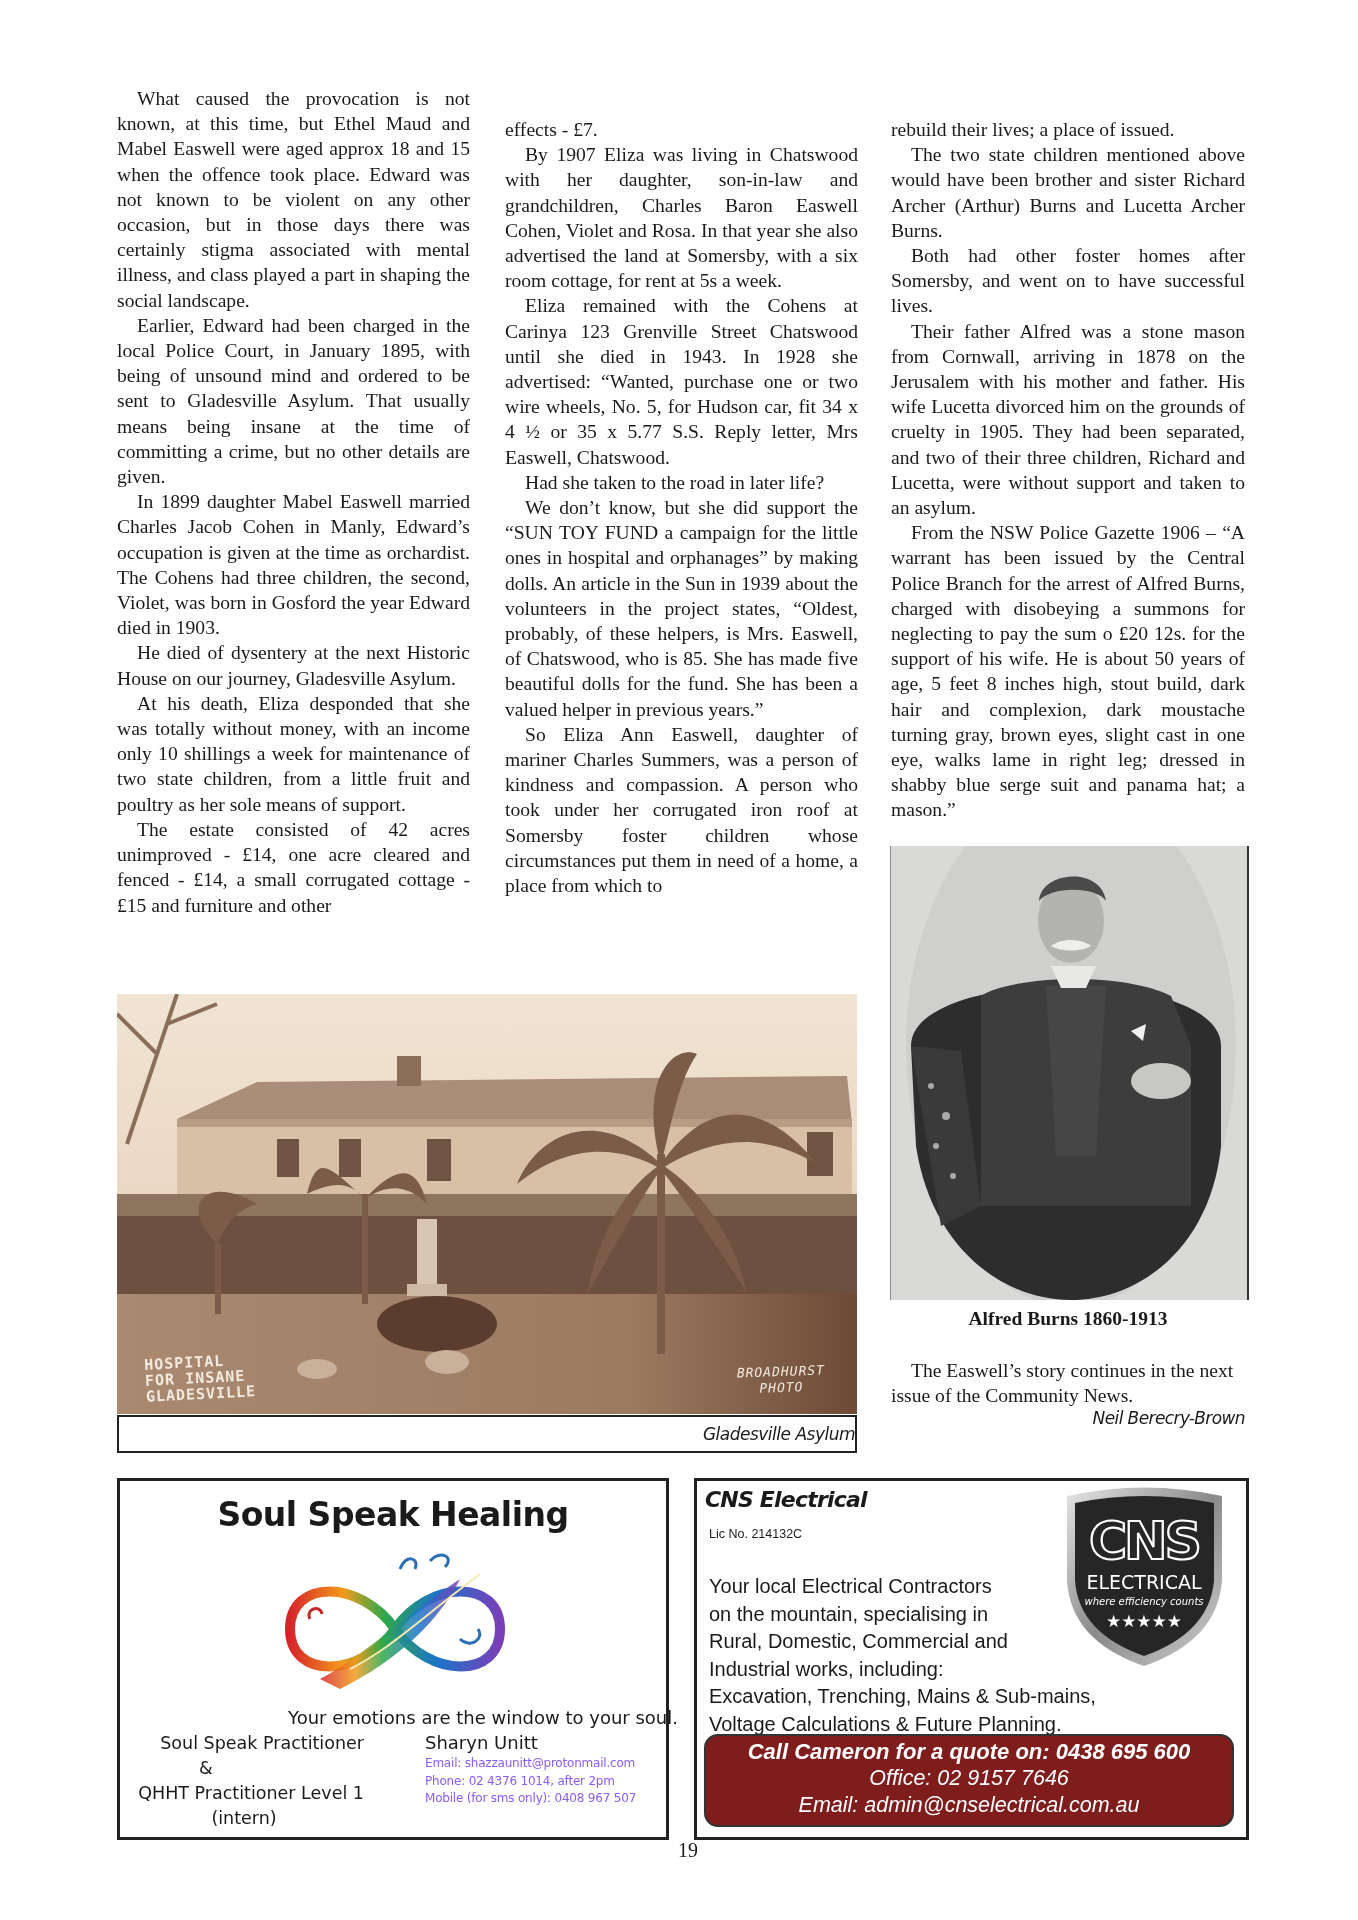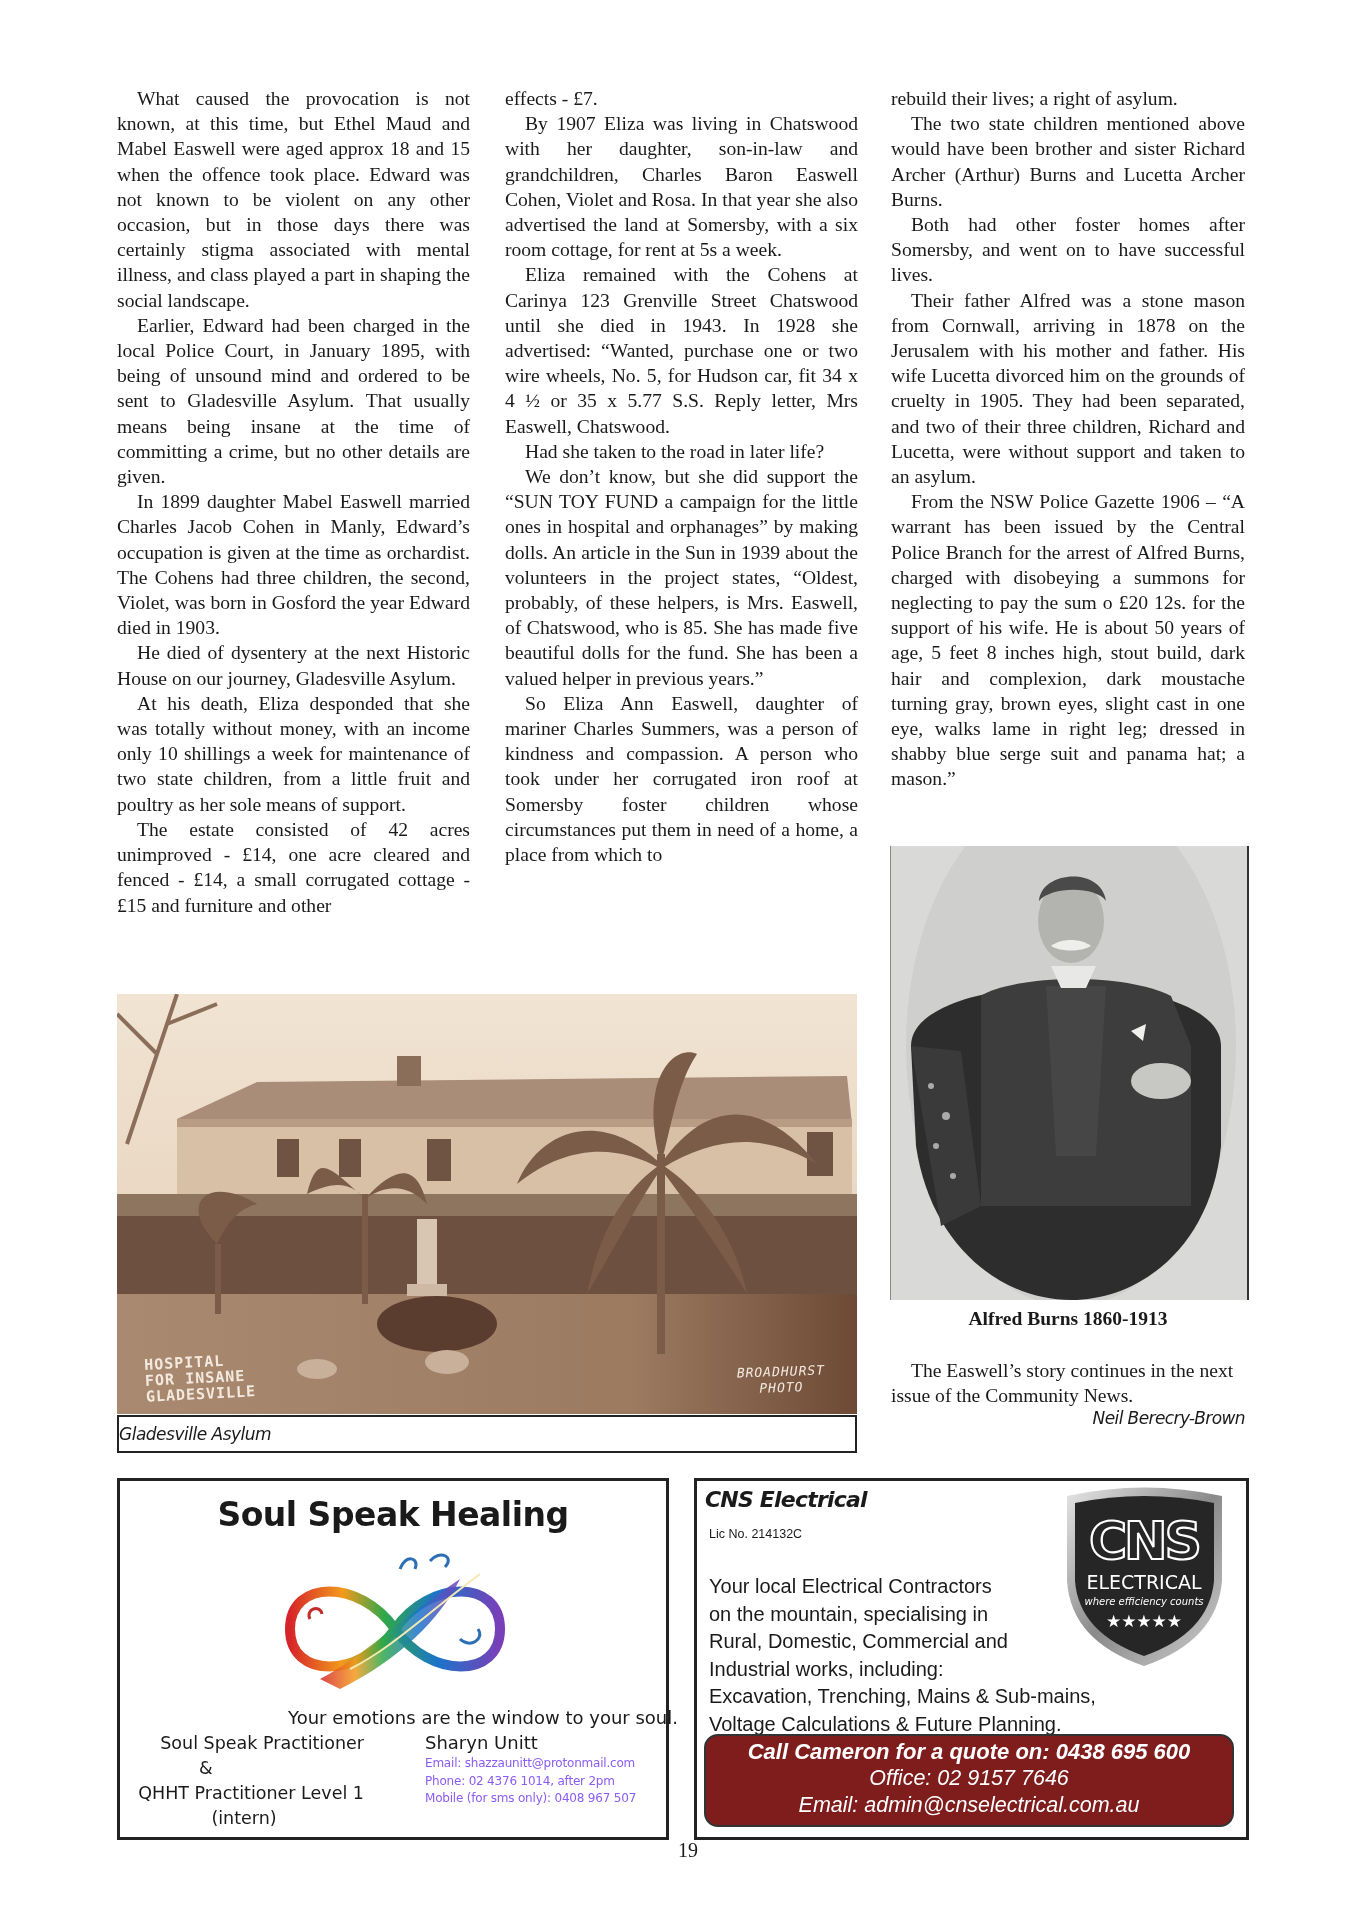--- a/index.html
+++ b/index.html
@@ -1,30 +1,30 @@
 <!DOCTYPE html>
 <html><head>
 <meta charset="utf-8">
 <style>
   html, body { margin:0; padding:0; background:#ffffff; }
   body { width:1358px; height:1920px; position:relative; overflow:hidden; font-family:"Liberation Serif", serif; color:#1a1a1a; }
   .col { position:absolute; top:86px; font-size:19.6px; line-height:25.2px; text-align:justify; }
   .col p { margin:0; text-indent:20px; }
-  .col p.noindent { text-indent:0; }
+  .col p.noindent { text-indent:0;margin-top:31px; }
   #col1 { left:117px; width:353px; }
   #col2 { left:505px; width:353px; }
   #col3 { left:891px; width:354px; }
 
   
   #asylum-photo { position:absolute; left:117px; top:994px; width:740px; height:420px; overflow:hidden; background:#c9ab8c; }
   #asylum-photo svg { display:block; }
   .photo-label { position:absolute; font-family:"DejaVu Sans Mono", monospace; font-weight:bold; color:#f3e9df; font-size:15px; line-height:16px; letter-spacing:1px; }
   #asylum-label { left:28px; bottom:12px; transform:rotate(-3deg); }
   #photo-credit { right:32px; bottom:18px; font-style:italic; font-weight:normal; font-size:13px; text-align:center; transform:rotate(-2deg); }
-  #asylum-caption { position:absolute; left:117px; top:1415px; width:736px; height:34px; border:2px solid #222; background:#fff; font-family:"DejaVu Sans", sans-serif; font-style:italic; font-size:17px; text-align:left; line-height:34px; letter-spacing:-0.5px; }
+  #asylum-caption { position:absolute; left:117px; top:1415px; width:736px; height:34px; border:2px solid #222; background:#fff; font-family:"DejaVu Sans", sans-serif; font-style:italic; font-size:17px; text-align:right; line-height:34px; letter-spacing:-0.5px; }
 
   
   #portrait { position:absolute; left:890px; top:846px; width:356px; height:454px; background:#d8d8d6; overflow:hidden; border-right:2px solid #333; border-left:1px solid #888; }
   #portrait-caption { position:absolute; left:890px; top:1308px; width:356px; text-align:center; font-weight:bold; font-size:19.5px; }
   #continues { position:absolute; left:891px; top:1358px; width:354px; font-size:19.6px; line-height:25px; }
   #continues p { margin:0; text-indent:20px; }
   #author { position:absolute; right:113px; top:1408px; font-family:"DejaVu Sans", sans-serif; font-style:italic; font-size:17px; letter-spacing:-0.6px; }
 
   
   .ad { position:absolute; top:1478px; height:356px; border:3px solid #222; background:#fff; }
@@ -64,21 +64,21 @@
 <div id="col2" class="col">
   <p class="noindent">effects - £7.</p>
   <p>By 1907 Eliza was living in Chatswood with her daughter, son-in-law and grandchildren, Charles Baron Easwell Cohen, Violet and Rosa. In that year she also advertised the land at Somersby, with a six room cottage, for rent at 5s a week.</p>
   <p>Eliza remained with the Cohens at Carinya 123 Grenville Street Chatswood until she died in 1943. In 1928 she advertised: “Wanted, purchase one or two wire wheels, No. 5, for Hudson car, fit 34 x 4 ½ or 35 x 5.77 S.S. Reply letter, Mrs Easwell, Chatswood.</p>
   <p>Had she taken to the road in later life?</p>
   <p>We don’t know, but she did support the “SUN TOY FUND a campaign for the little ones in hospital and orphanages” by making dolls. An article  in the Sun in 1939 about the volunteers in the project states, “Oldest, probably, of these helpers, is Mrs. Easwell, of Chatswood, who is 85. She has made five beautiful dolls for the fund. She has been a valued helper in previous years.”</p>
   <p>So Eliza Ann Easwell, daughter of mariner Charles Summers, was a person of kindness and compassion. A person who took under her corrugated iron roof at Somersby foster children whose circumstances put them in need of a home, a place from which to</p>
 </div>
 
 <div id="col3" class="col">
-  <p class="noindent">rebuild their lives; a right of asylum.</p>
+  <p class="noindent">rebuild their lives; a place of issued.</p>
   <p>The two state children mentioned above would have been brother and sister Richard Archer (Arthur) Burns and Lucetta Archer Burns.</p>
   <p>Both had other foster homes after Somersby, and went on to have successful lives.</p>
   <p>Their father Alfred was a stone mason from Cornwall, arriving in 1878 on the Jerusalem with his mother and father. His wife Lucetta divorced him on the grounds of cruelty in 1905. They had been separated, and two of their three children, Richard and Lucetta, were without support and taken to an asylum.</p>
   <p>From the NSW Police Gazette 1906 – “A warrant has been issued by the Central Police Branch for the arrest of Alfred Burns, charged with disobeying a summons for neglecting to pay the sum o £20 12s. for the support of his wife. He is about 50 years of age, 5 feet 8 inches high, stout build, dark hair and complexion, dark moustache turning gray, brown eyes, slight cast in one eye, walks lame in right leg; dressed in shabby blue serge suit and panama hat; a mason.”</p>
 </div>
 
 <div id="asylum-photo">
   <svg width="740" height="420" viewBox="0 0 740 420">
     <defs>
       <linearGradient id="sky" x1="0" y1="0" x2="0" y2="1">

